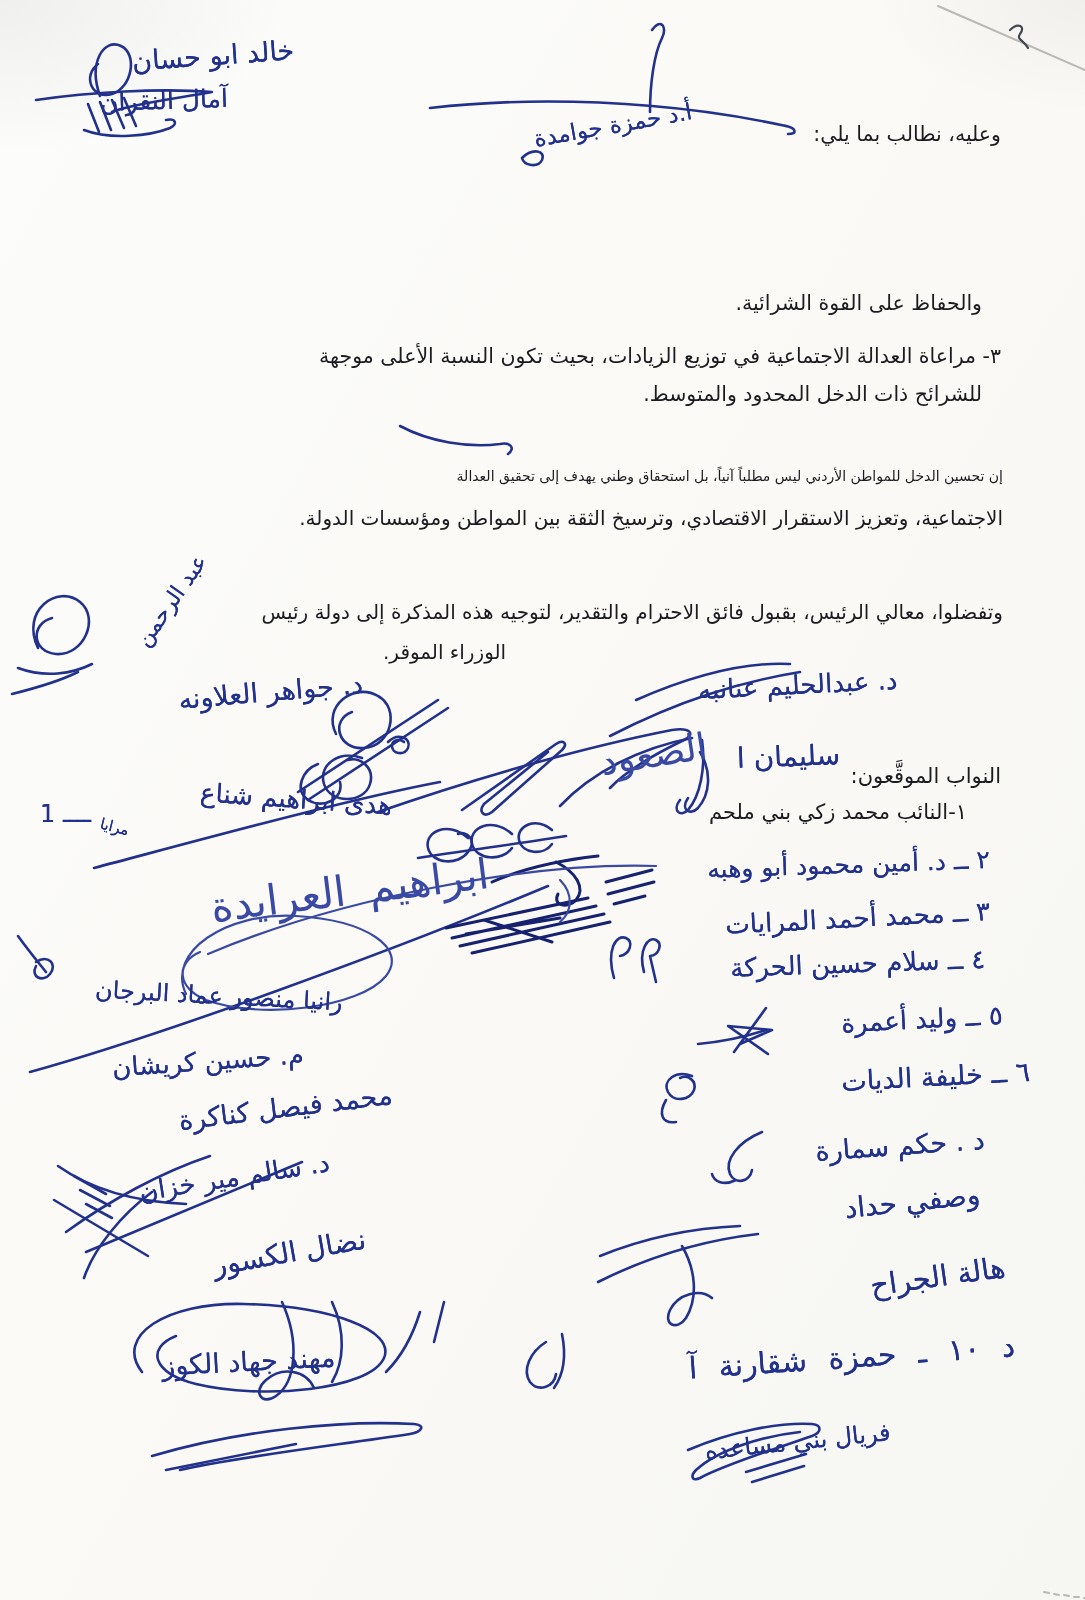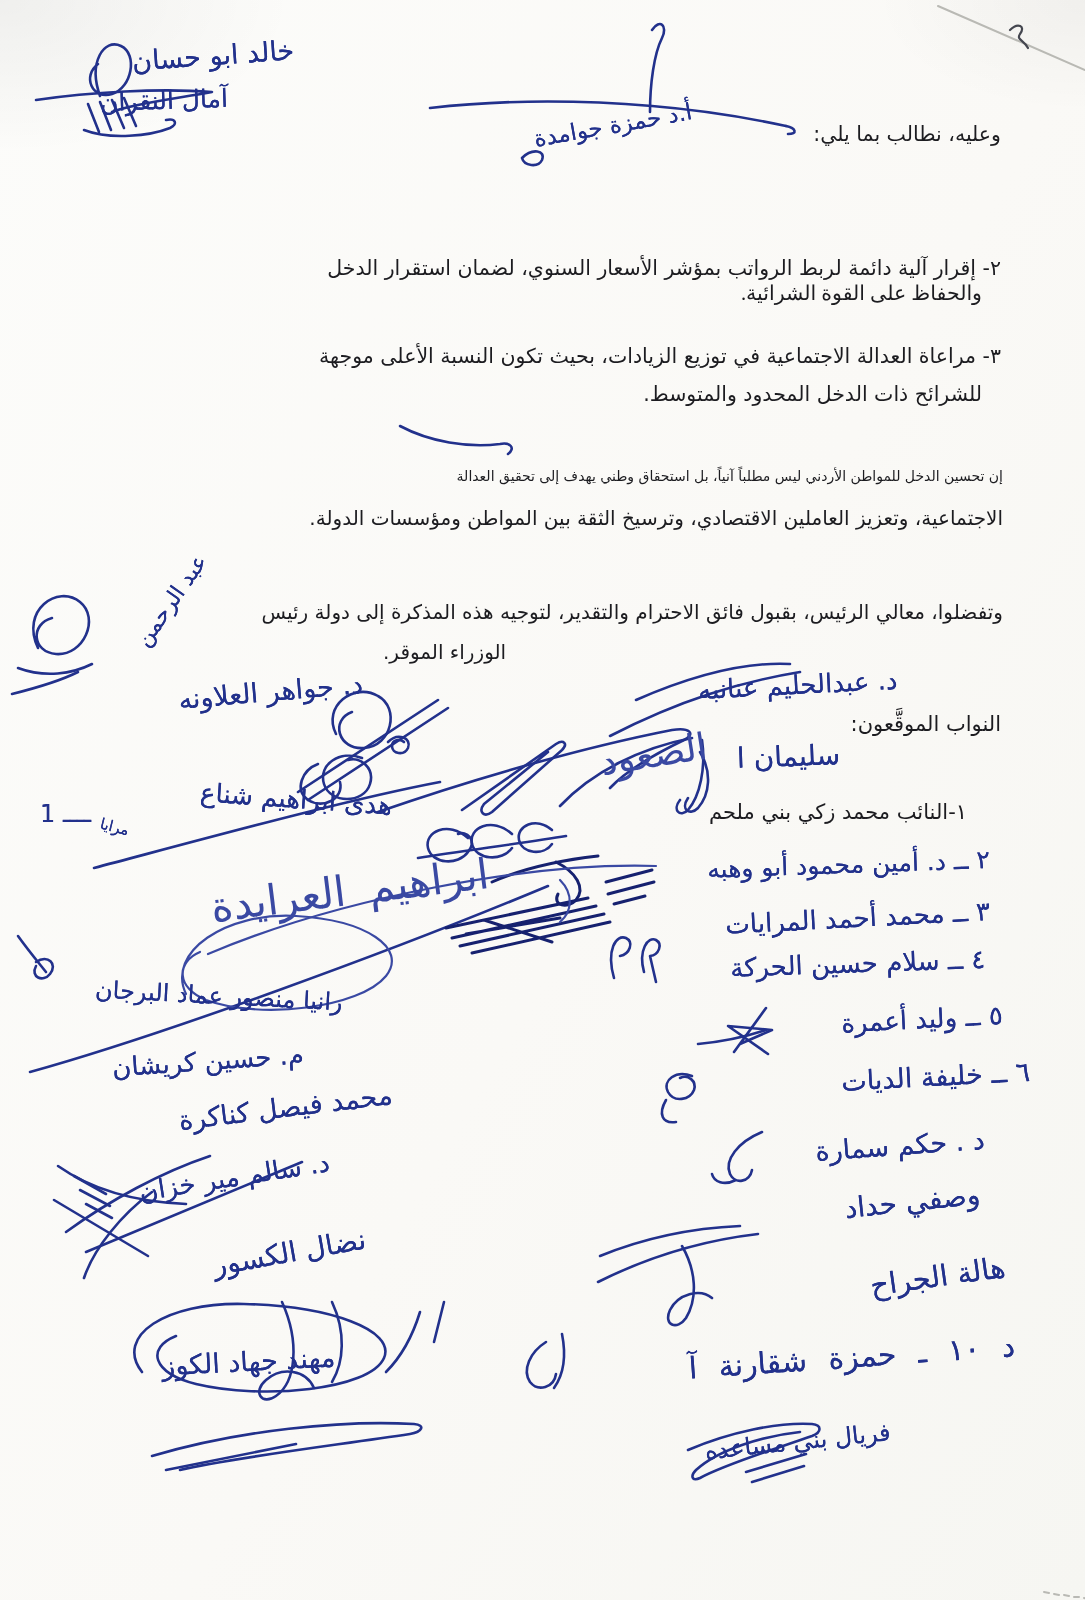--- a/index.html
+++ b/index.html
@@ -21,28 +21,28 @@
     white-space:nowrap;
     color:#1c1c20;
     font-size:20.5px;
     letter-spacing:0;
     direction:rtl;
   }
   .l0{top:122px;right:84px;}
   .l1{top:168px;right:84px;}
   .l2{top:206px;right:103px;}
   .l3{top:256px;right:84px;}
-  .l4{top:281px;right:103px;font-family:Liberation Serif, serif;}
+  .l4{top:291px;right:103px;}
   .l5{top:344px;right:84px;margin-left:8px;}
   .l6{top:382px;right:103px;}
   .l7{top:468px;right:82px;font-size:14px;}
   .l8{top:506px;right:82px;font-size:20px;}
   .l9{top:600px;right:82px;font-size:20px;}
   .l10{top:640px;left:383px;right:auto;font-size:20px;}
-  .l11{top:712px;right:84px;font-size:21px;text-align:center;}
+  .l11{top:764px;right:84px;font-size:21px;text-align:center;}
   .l12{top:800px;right:118px;font-size:21px;}
   
   .hw{
     position:absolute;
     white-space:nowrap;
     color:#22318c;
     direction:rtl;
     transform-origin:center center;
     text-shadow:0 0 0.4px #22318c;
   }
@@ -180,26 +180,25 @@
       <path d="M446,928 L588,898 M452,938 L596,906 M460,946 L604,914 M472,953 L610,922 M484,920 L552,942 M466,934 L560,918"></path>
     </g>
     <g class="g-light">
       <path d="M186,994 C166,952 226,912 296,916 C366,920 408,948 386,976 C360,1008 260,1020 206,1000 C176,988 176,962 200,952"></path>
       <path d="M208,954 C340,898 530,862 656,866"></path>
       <path d="M560,880 C574,894 572,912 560,922"></path>
     </g>
   </svg>
 
   <div class="pl l0">وعليه، نطالب بما يلي:</div>
-  <div class="pl l3">٢-    إقرار آلية دائمة لربط الرواتب بمؤشر الأسعار السنوي، لضمان استقرار الدخل</div>
   <div class="pl l4">والحفاظ على القوة الشرائية.</div>
   <div class="pl l5">٣-    مراعاة العدالة الاجتماعية في توزيع الزيادات، بحيث تكون النسبة الأعلى موجهة</div>
   <div class="pl l6">للشرائح ذات الدخل المحدود والمتوسط.</div>
   <div class="pl l7">إن تحسين الدخل للمواطن الأردني ليس مطلباً آنياً، بل استحقاق وطني يهدف إلى تحقيق العدالة</div>
-  <div class="pl l8">الاجتماعية، وتعزيز العاملين الاقتصادي، وترسيخ الثقة بين المواطن ومؤسسات الدولة.</div>
+  <div class="pl l8">الاجتماعية، وتعزيز الاستقرار الاقتصادي، وترسيخ الثقة بين المواطن ومؤسسات الدولة.</div>
   <div class="pl l9">وتفضلوا، معالي الرئيس، بقبول فائق الاحترام والتقدير، لتوجيه هذه المذكرة إلى دولة رئيس</div>
   <div class="pl l10">الوزراء الموقر.</div>
   <div class="pl l11">النواب الموقَّعون:</div>
   <div class="pl l12">١-النائب محمد زكي بني ملحم</div>
 
   <div class="hw hw0">خالد ابو حسان</div>
   <div class="hw hw1">آمال النقران</div>
   <div class="hw hw2">أ.د حمزة جوامدة</div>
   <div class="hw hw3">عبد الرحمن</div>
   <div class="hw hw4">د. جواهر العلاونه</div>

